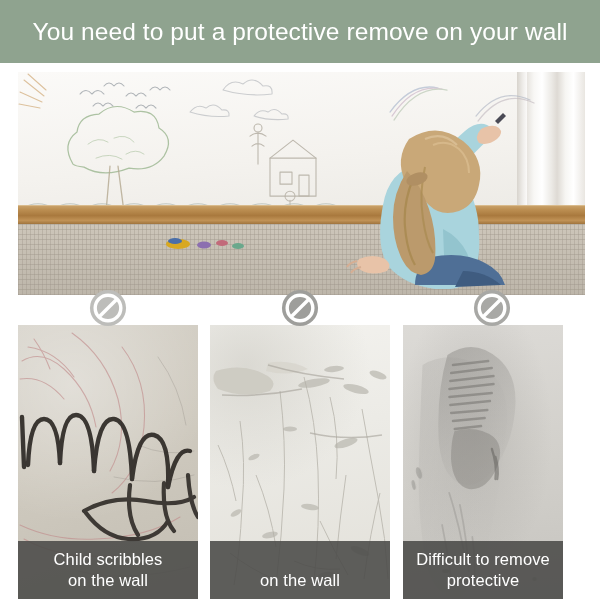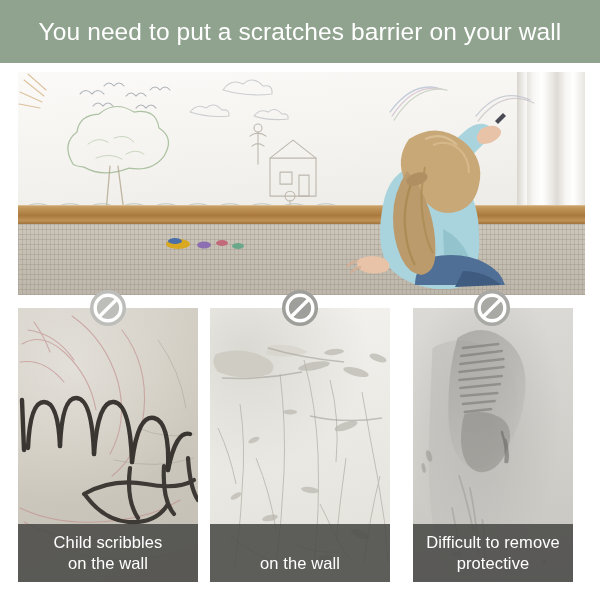--- a/index.html
+++ b/index.html
@@ -117,28 +117,28 @@
     position: absolute;
     width: 38px;
     height: 38px;
     z-index: 14;
   }
   .ban-icon svg { display:block; width:100%; height:100%; }
 
   
   .panel {
     position: absolute;
-    top: 308px;
+    top: 325px;
     height: 274px;
     overflow: hidden;
     background: #dedad3;
   }
   .panel-1 { left: 18px;  width: 180px; }
   .panel-2 { left: 210px; width: 180px; }
-  .panel-3 { left: 403px; width: 160px; margin-left: 10px; }
+  .panel-3 { left: 403px; width: 160px; }
 
   .panel-img { position:absolute; inset:0; }
 
   
   .tex-scribble {
     background:
       radial-gradient(circle at 30% 22%, rgba(255,255,255,.35), rgba(0,0,0,0) 55%),
       linear-gradient(160deg, #d6d2c9 0%, #cfcabf 45%, #c2bdb2 100%);
   }
   
@@ -177,21 +177,21 @@
     padding: 0 4px;
     font-family: "Liberation Sans", sans-serif;
   }
 </style>
 </head>
 <body>
 
 <div id="poster">
 
   <div class="header-banner">
-    <div class="header-title">You need to put a scratches barrier on your wall</div>
+    <div class="header-title">You need to put a protective remove on your wall</div>
   </div>
 
   <div class="hero-photo">
 
     <div class="hero-wall"></div>
     <div class="hero-door-edge"></div>
     <div class="hero-door"></div>
 
     <svg class="hero-draw" viewBox="0 0 567 147" preserveAspectRatio="none">
       <g fill="none" stroke-linecap="round" stroke-linejoin="round">

